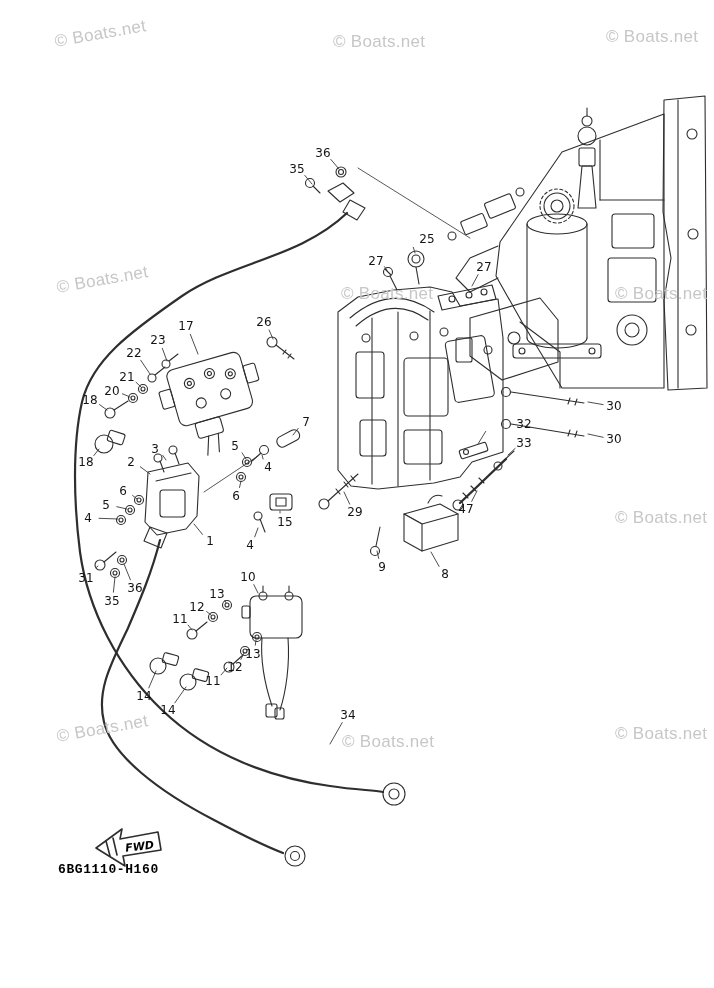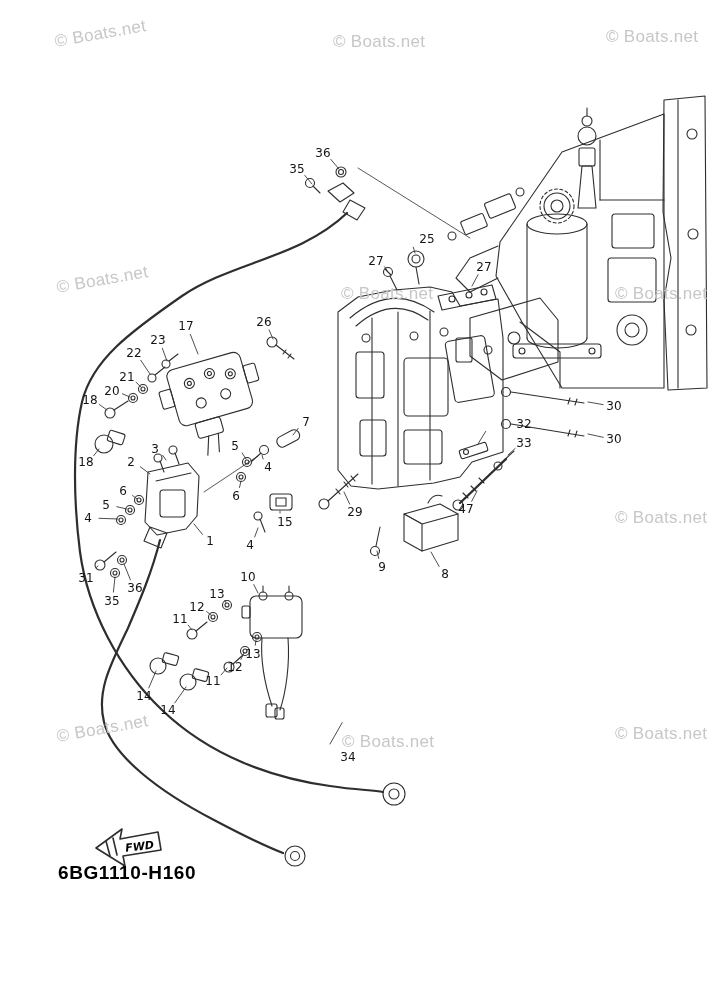--- a/index.html
+++ b/index.html
@@ -27,25 +27,25 @@
     transform: translate(-50%, -50%);
     font-size: 12px;
     color: #141414;
     font-family: "DejaVu Sans", sans-serif;
     line-height: 1;
   }
   .part-code {
     position: absolute;
     left: 58px;
     top: 862px;
-    font-size: 19px;
+    font-size: 13px;
     font-weight: bold;
     color: #000;
     letter-spacing: 0.6px;
-    font-family: Liberation Sans, sans-serif;
+    font-family: Liberation Mono, monospace;
   }
 </style>
 </head>
 <body>
 
 <div class="canvas">
 
   <svg class="art" width="714" height="988" viewBox="0 0 714 988" xmlns="http://www.w3.org/2000/svg">
     <g stroke="#2e2e2e" stroke-width="1.1" fill="none" stroke-linecap="round" stroke-linejoin="round">
 
@@ -422,17 +422,17 @@
       <div class="callout" style="left: 614px; top: 406px;">30</div>
       <div class="callout" style="left: 614px; top: 439px;">30</div>
       <div class="callout" style="left: 217px; top: 594px;">13</div>
       <div class="callout" style="left: 197px; top: 607px;">12</div>
       <div class="callout" style="left: 180px; top: 619px;">11</div>
       <div class="callout" style="left: 253px; top: 654px;">13</div>
       <div class="callout" style="left: 235px; top: 667px;">12</div>
       <div class="callout" style="left: 213px; top: 681px;">11</div>
       <div class="callout" style="left: 144px; top: 696px;">14</div>
       <div class="callout" style="left: 168px; top: 710px;">14</div>
-      <div class="callout" style="left: 348px; top: 715px; margin-top: 42px;">34</div>
+      <div class="callout" style="left: 348px; top: 715px;">34</div>
     </div>
 
   <div class="part-code">6BG1110-H160</div>
 </div>
 
 </body></html>

